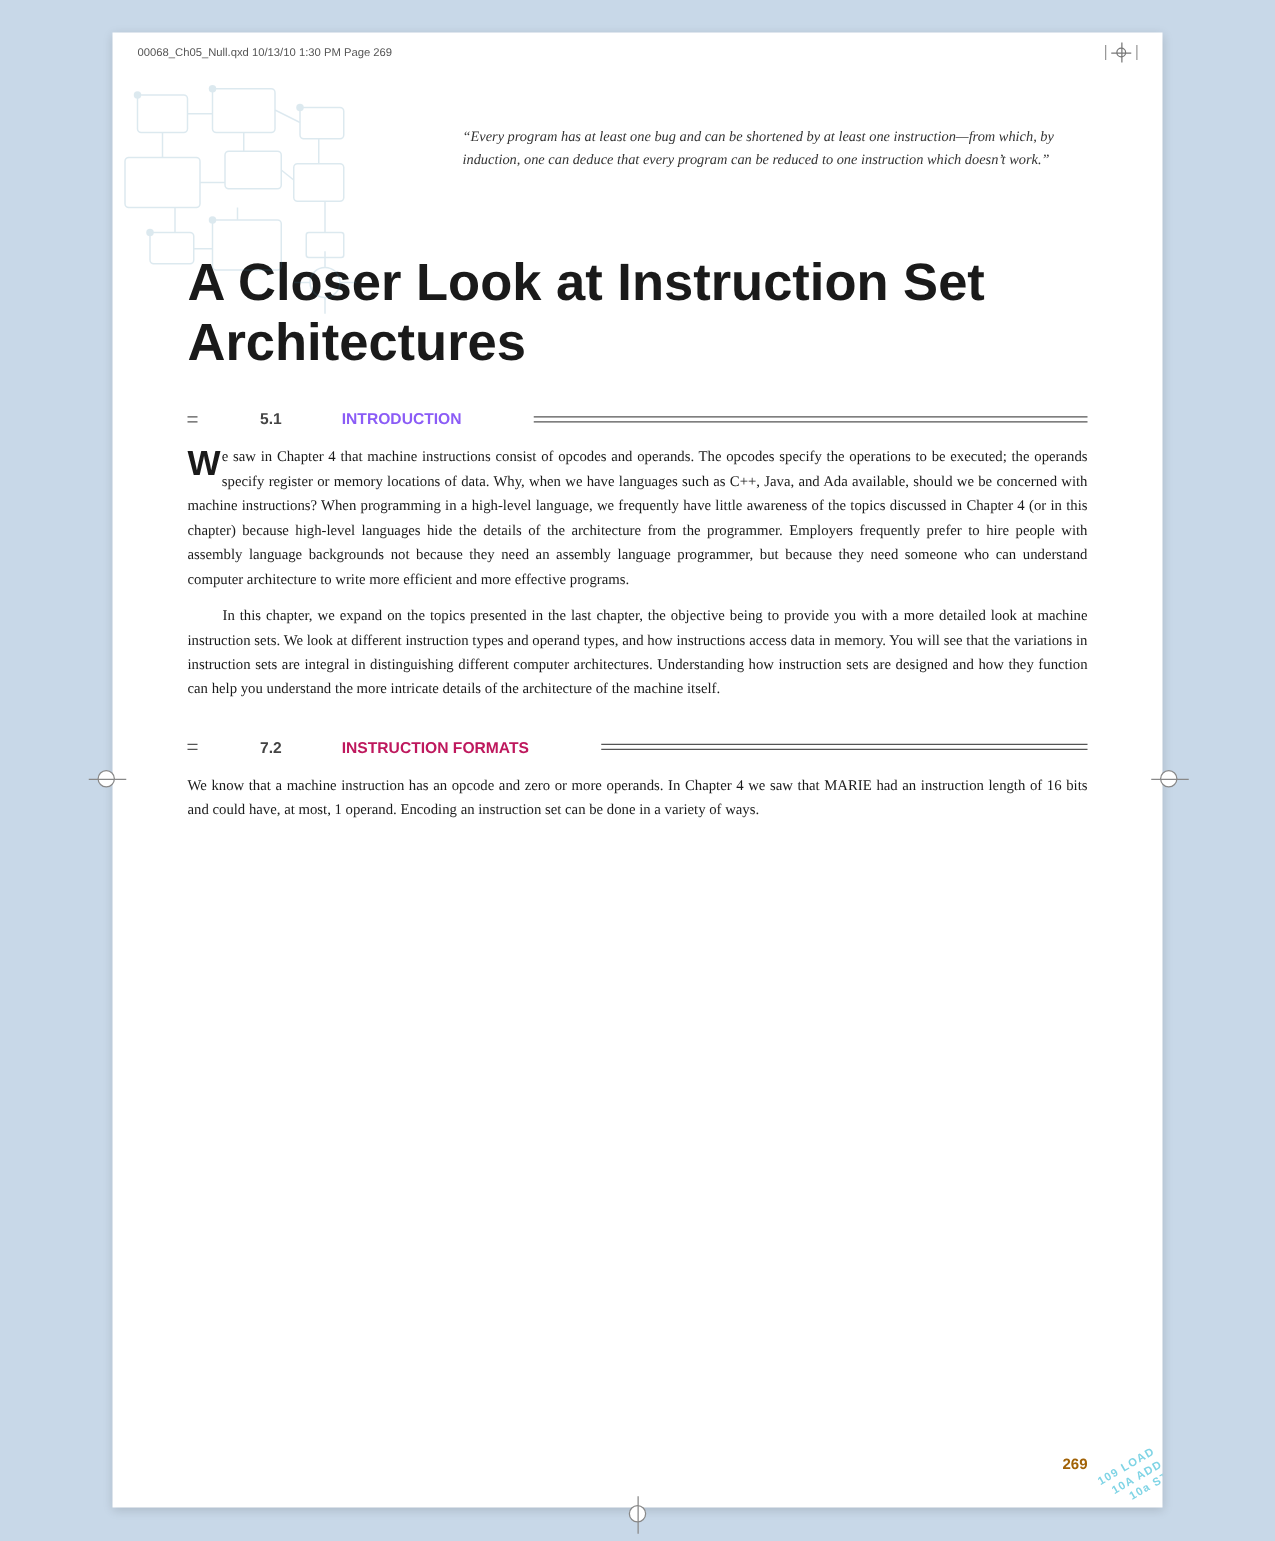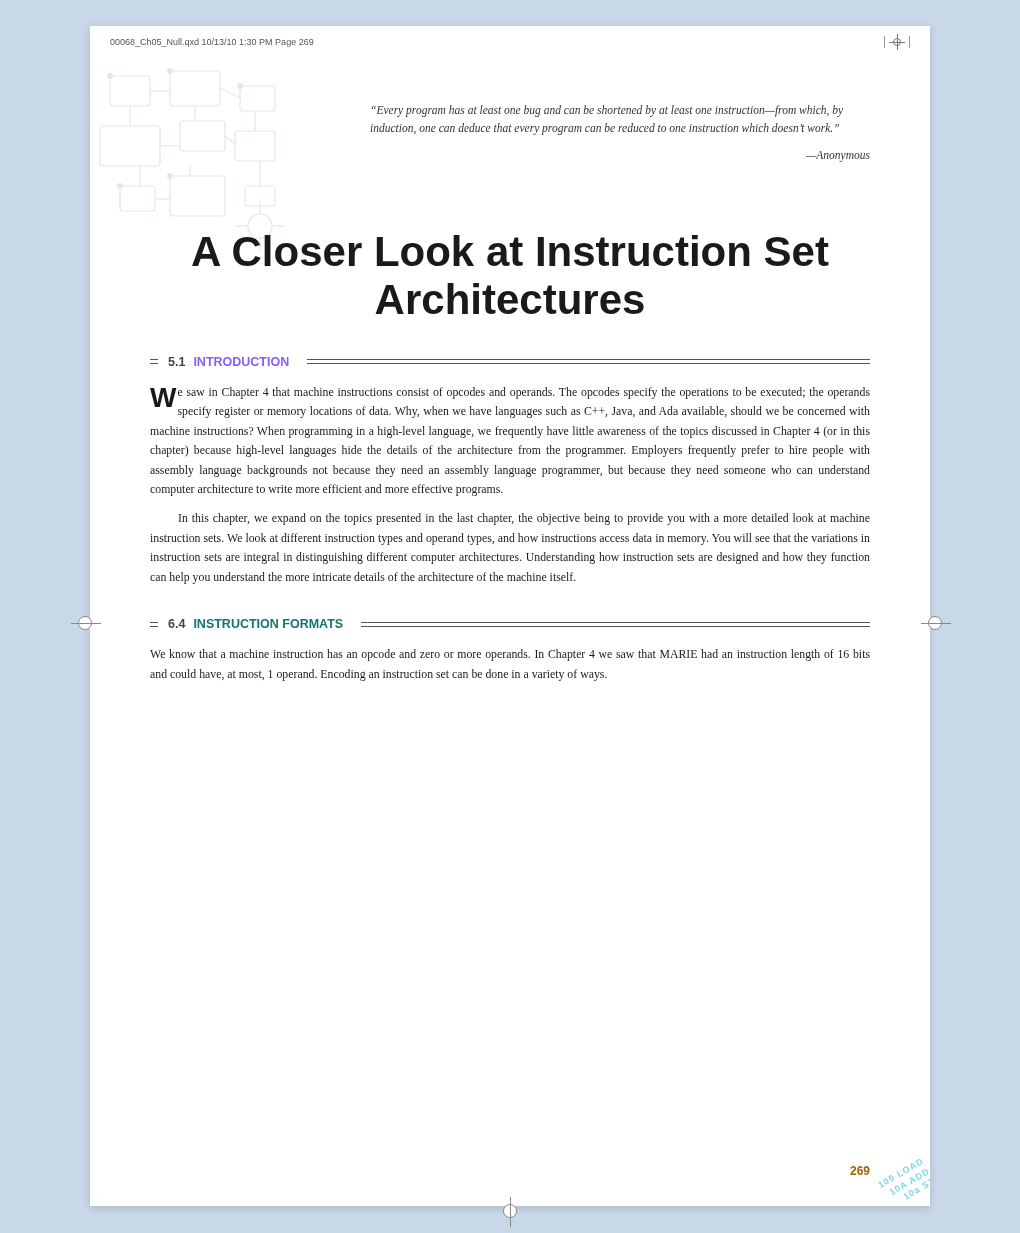--- a/index.html
+++ b/index.html
@@ -170,21 +170,20 @@
       margin-top: -4px;
     }
 
     .chapter-title-text {
       font-family: Arial, Helvetica, sans-serif;
       font-size: 42px;
       font-weight: bold;
       color: #1a1a1a;
       line-height: 1.15;
       padding-top: 4px;
-      text-align: center;
     }
 
     
     .body-text {
       padding: 0 60px;
       font-size: 11.8px;
       line-height: 1.65;
       color: #1a1a1a;
       text-align: justify;
     }
@@ -250,20 +249,21 @@
     .circuit-svg {
       width: 200px;
       height: 220px;
     }
 
     .section-heading-double {
       display: flex;
       align-items: center;
       margin: 30px 60px 14px 60px;
       position: relative;
+      gap: 40px;
     }
 
     .dbl-line-left {
       width: 8px;
       border-top: 1px solid #555;
       border-bottom: 1px solid #555;
       height: 5px;
       margin-right: 10px;
     }
 
@@ -330,21 +330,20 @@
       <circle cx="170" cy="170" r="12"></circle>
       <line x1="158" y1="170" x2="145" y2="170"></line>
       <line x1="182" y1="170" x2="195" y2="170"></line>
       <line x1="170" y1="158" x2="170" y2="145"></line>
       <line x1="170" y1="182" x2="170" y2="195"></line>
     </svg>
   </div>
 
   <div class="quote-section">
     <span>“Every program has at least one bug and can be shortened by at least one instruction—from which, by induction, one can deduce that every program can be reduced to one instruction which doesn’t work.”</span>
-    <div class="quote-attribution">—Anonymous</div>
   </div>
 
   <div class="chapter-section">
     <div class="chapter-title-text">A Closer Look at Instruction Set Architectures</div>
   </div>
 
   <div class="section-heading-double">
     <div class="dbl-line-left"></div>
     <span style="font-family:Arial,sans-serif;font-size:12.5px;font-weight:bold;color:#444;white-space:nowrap;">5.1</span>
     <span style="margin:0 8px;font-family:Arial,sans-serif;font-size:12.5px;font-weight:bold;color:#8b5cf6;white-space:nowrap;">INTRODUCTION</span>
@@ -353,22 +352,22 @@
 
   <div class="body-text">
     <p>
       <span class="drop-cap">W</span><span>e saw in Chapter 4 that machine instructions consist of opcodes and operands. The opcodes specify the operations to be executed; the operands specify register or memory locations of data. Why, when we have languages such as C++, Java, and Ada available, should we be concerned with machine instructions? When programming in a high-level language, we frequently have little awareness of the topics discussed in Chapter 4 (or in this chapter) because high-level languages hide the details of the architecture from the programmer. Employers frequently prefer to hire people with assembly language backgrounds not because they need an assembly language programmer, but because they need someone who can understand computer architecture to write more efficient and more effective programs.</span>
     </p>
     <p class="indent">In this chapter, we expand on the topics presented in the last chapter, the objective being to provide you with a more detailed look at machine instruction sets. We look at different instruction types and operand types, and how instructions access data in memory. You will see that the variations in instruction sets are integral in distinguishing different computer architectures. Understanding how instruction sets are designed and how they function can help you understand the more intricate details of the architecture of the machine itself.</p>
   </div>
 
   <div class="section-heading-double">
     <div class="dbl-line-left"></div>
-    <span style="font-family:Arial,sans-serif;font-size:12.5px;font-weight:bold;color:#444;white-space:nowrap;">6.4</span>
-    <span style="margin:0 8px;font-family:Arial,sans-serif;font-size:12.5px;font-weight:bold;color:#0f766e;white-space:nowrap;">INSTRUCTION FORMATS</span>
+    <span style="font-family:Arial,sans-serif;font-size:12.5px;font-weight:bold;color:#444;white-space:nowrap;">7.2</span>
+    <span style="margin:0 8px;font-family:Arial,sans-serif;font-size:12.5px;font-weight:bold;color:#be185d;white-space:nowrap;">INSTRUCTION FORMATS</span>
     <div class="dbl-line-right"></div>
   </div>
 
   <div class="body-text">
     <p>We know that a machine instruction has an opcode and zero or more operands. In Chapter 4 we saw that MARIE had an instruction length of 16 bits and could have, at most, 1 operand. Encoding an instruction set can be done in a variety of ways.</p>
   </div>
 
   <div class="page-footer">
     <span>269</span>
   </div>

